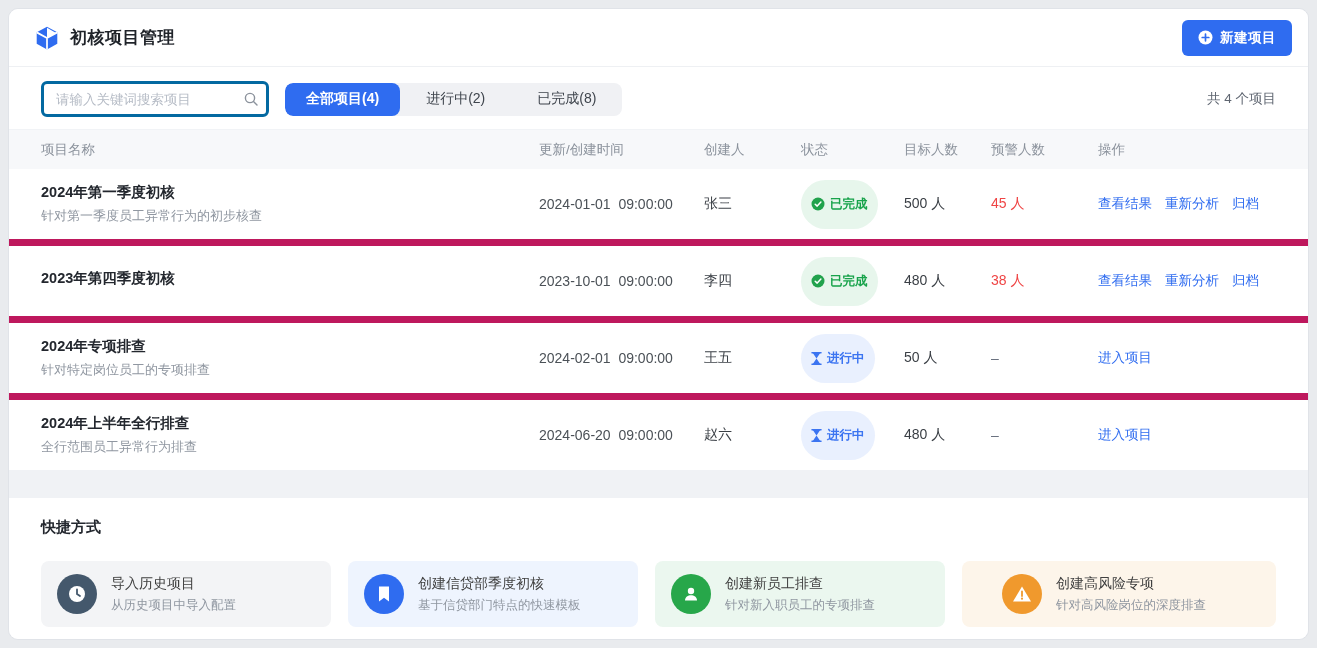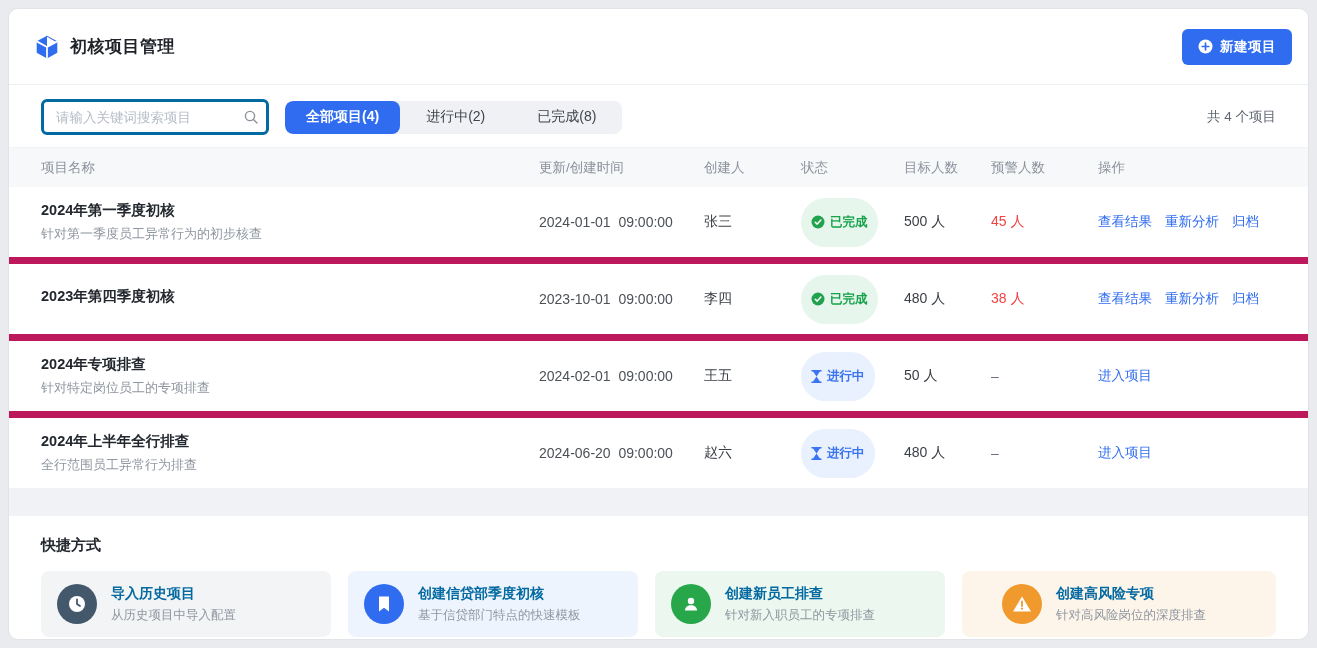--- a/index.html
+++ b/index.html
@@ -12,21 +12,21 @@
   .app {
     position:absolute; inset:8px;
     background:#f0f2f5;
     border:1px solid #e0e3e8;
     border-radius:10px;
     overflow:hidden;
     display:flex; flex-direction:column;
   }
   
   .hd {
-    height:76px; background:#fff; flex:0 0 auto;
+    height:58px; background:#fff; flex:0 0 auto;
     display:flex; align-items:center;
     padding:0 16px 0 25px;
     border-bottom:1px solid #eef0f3;
   }
   .hd-icon { width:26px; height:26px; margin-right:10px; flex:0 0 auto; }
   .hd-title { font-size:17px; font-weight:700; color:#1f2329; letter-spacing:.5px; }
   .new-btn {
     margin-left:auto;
     background:#2f6cf0; color:#fff; border:none; cursor:pointer;
     height:36px; padding:4px 16px; border-radius:6px;
@@ -93,33 +93,33 @@
   .warn-red { color:#ef4444; }
   .warn-dash { color:#6b7280; }
   .act { display:flex; gap:13px; }
   .link {
     color:#2f6cf0; font-size:13.5px; cursor:pointer;
     text-decoration:none; white-space:nowrap;
   }
   .gap-band { height:28px; background:#f0f2f5; flex:0 0 auto; }
   
   .shortcuts { background:#fff; flex:1 1 auto; padding:20px 32px 0; }
-  .sc-title { font-size:15px; font-weight:700; color:#23272e; margin-bottom:16px;font-family:Liberation Serif, serif; }
+  .sc-title { font-size:15px; font-weight:700; color:#23272e; margin-bottom:24px;font-family:Liberation Serif, serif; }
   .sc-row { display:flex; gap:17px; }
   .sc-card {
     flex:1; border-radius:8px; padding:12px 16px;
     display:flex; align-items:center; gap:14px;
     cursor:pointer; height:66px;
   }
   .sc-circle {
     width:40px; height:40px; border-radius:50%;
     display:flex; align-items:center; justify-content:center;
     flex:0 0 auto;
   }
-  .sc-card-title { font-size:14px; font-weight:700; color:#0369a1; margin-bottom:4px; }
+  .sc-card-title { font-size:14px; font-weight:400; color:#404040; margin-bottom:4px; }
   .sc-card-desc  { font-size:12.5px; color:#8f96a0; }
   .card-gray   { background:#f3f4f6; }  .card-gray .sc-circle   { background:#44586c; }
   .card-blue   { background:#eef4fe; }  .card-blue .sc-circle   { background:#2f6cf0; }
   .card-green  { background:#ebf7ef; }  .card-green .sc-circle  { background:#27a74a; }
   .card-orange { background:#fdf5ea;padding-left:40px; }  .card-orange .sc-circle { background:#f0992d; }
 </style>
 </head>
 <body>
 
 <div class="app">

